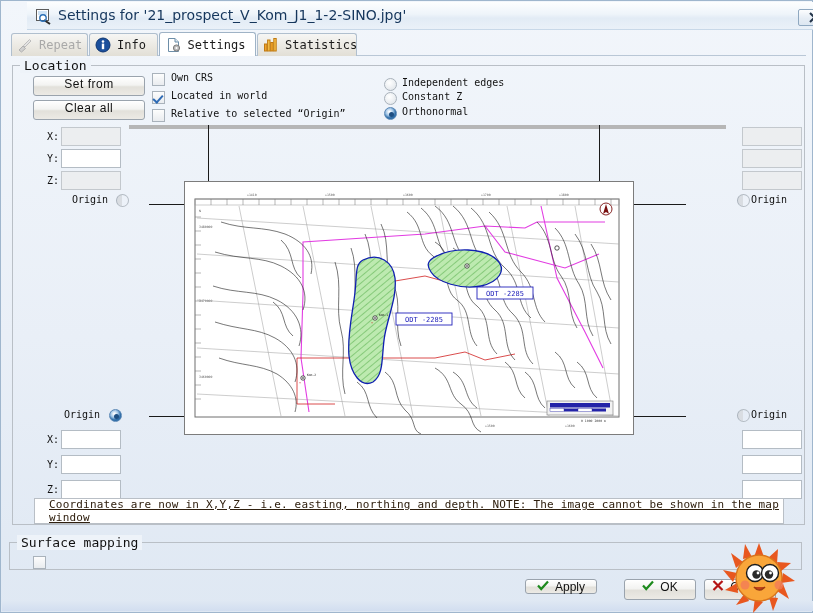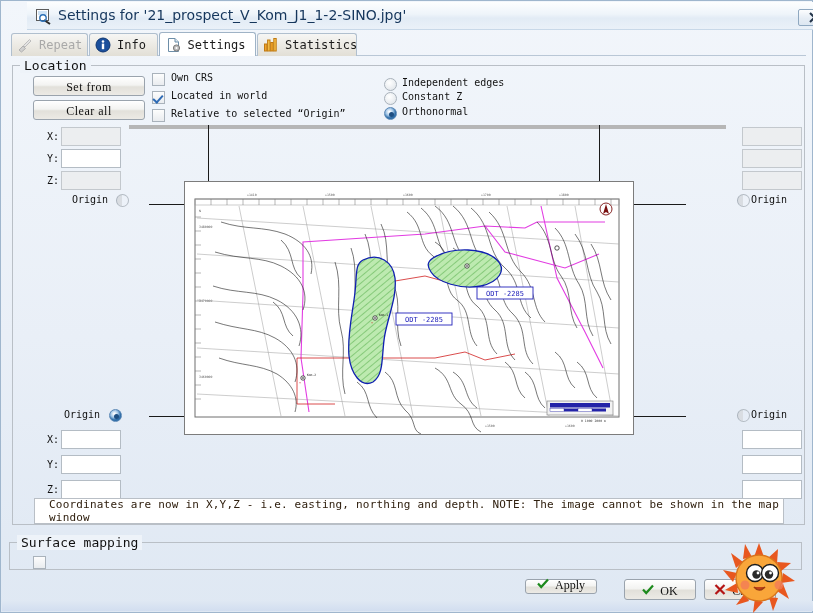--- a/index.html
+++ b/index.html
@@ -81,23 +81,23 @@
     position:absolute;top:-8px;left:7px;
     background:#eef3f9;padding:0 4px;
     font-size:13px;color:#111;
   }
   
   .btn{
     position:absolute;box-sizing:border-box;
     background:linear-gradient(180deg,#ffffff 0%,#f3f3f1 45%,#e2e0da 55%,#eceae5 100%);
     border:1px solid #9aa3ad;
     border-radius:3px;
-    font-family:Liberation Serif, serif;
+    font-family:Liberation Sans, sans-serif;
     font-size:12px;color:#111;
-    display:flex;align-items:flex-end;justify-content:center;
+    display:flex;align-items:flex-start;justify-content:center;
     text-align:center;
     box-shadow:0 1px 0 rgba(255,255,255,.7) inset;
   }
   .btn.wide{letter-spacing:0.5px;}
   .btn .bico{margin-right:6px;display:inline-block;}
   
   .field{
     position:absolute;box-sizing:border-box;
     border:1px solid #b4bcc4;
     background:#ffffff;
@@ -467,21 +467,21 @@
         <rect x="365" y="221" width="60" height="4.5" fill="#2323a8"></rect>
         <rect x="365" y="226.5" width="14" height="3" fill="#ffffff" stroke="#2323a8" stroke-width="0.4"></rect>
         <rect x="379" y="226.5" width="14" height="3" fill="#2323a8"></rect>
         <rect x="393" y="226.5" width="14" height="3" fill="#ffffff" stroke="#2323a8" stroke-width="0.4"></rect>
         <rect x="407" y="226.5" width="14" height="3" fill="#2323a8"></rect>
         <text x="396" y="240" font-size="3.2" fill="#333" font-family="monospace">0   1000  2000 m</text>
       </g>
     </svg>
   </div>
 
-  <div class="msgbox" style="left:33px;top:497px;width:750px;height:26px;">
+  <div class="msgbox" style="left:33px;top:497px;width:750px;height:26px;text-decoration:underline;">
     <span>Coordinates are now in X,Y,Z - i.e. easting, northing and depth. NOTE: The image cannot be shown in the map window</span>
   </div>
 
   <div class="group" style="left:8px;top:541px;width:793px;height:28px;">
     <span class="glabel">Surface mapping</span>
   </div>
   <div class="chk" style="left:32px;top:555px;"></div>
 
   <div class="btn" style="left:524px;top:578px;width:72px;height:15px;">
     <span class="bico">

